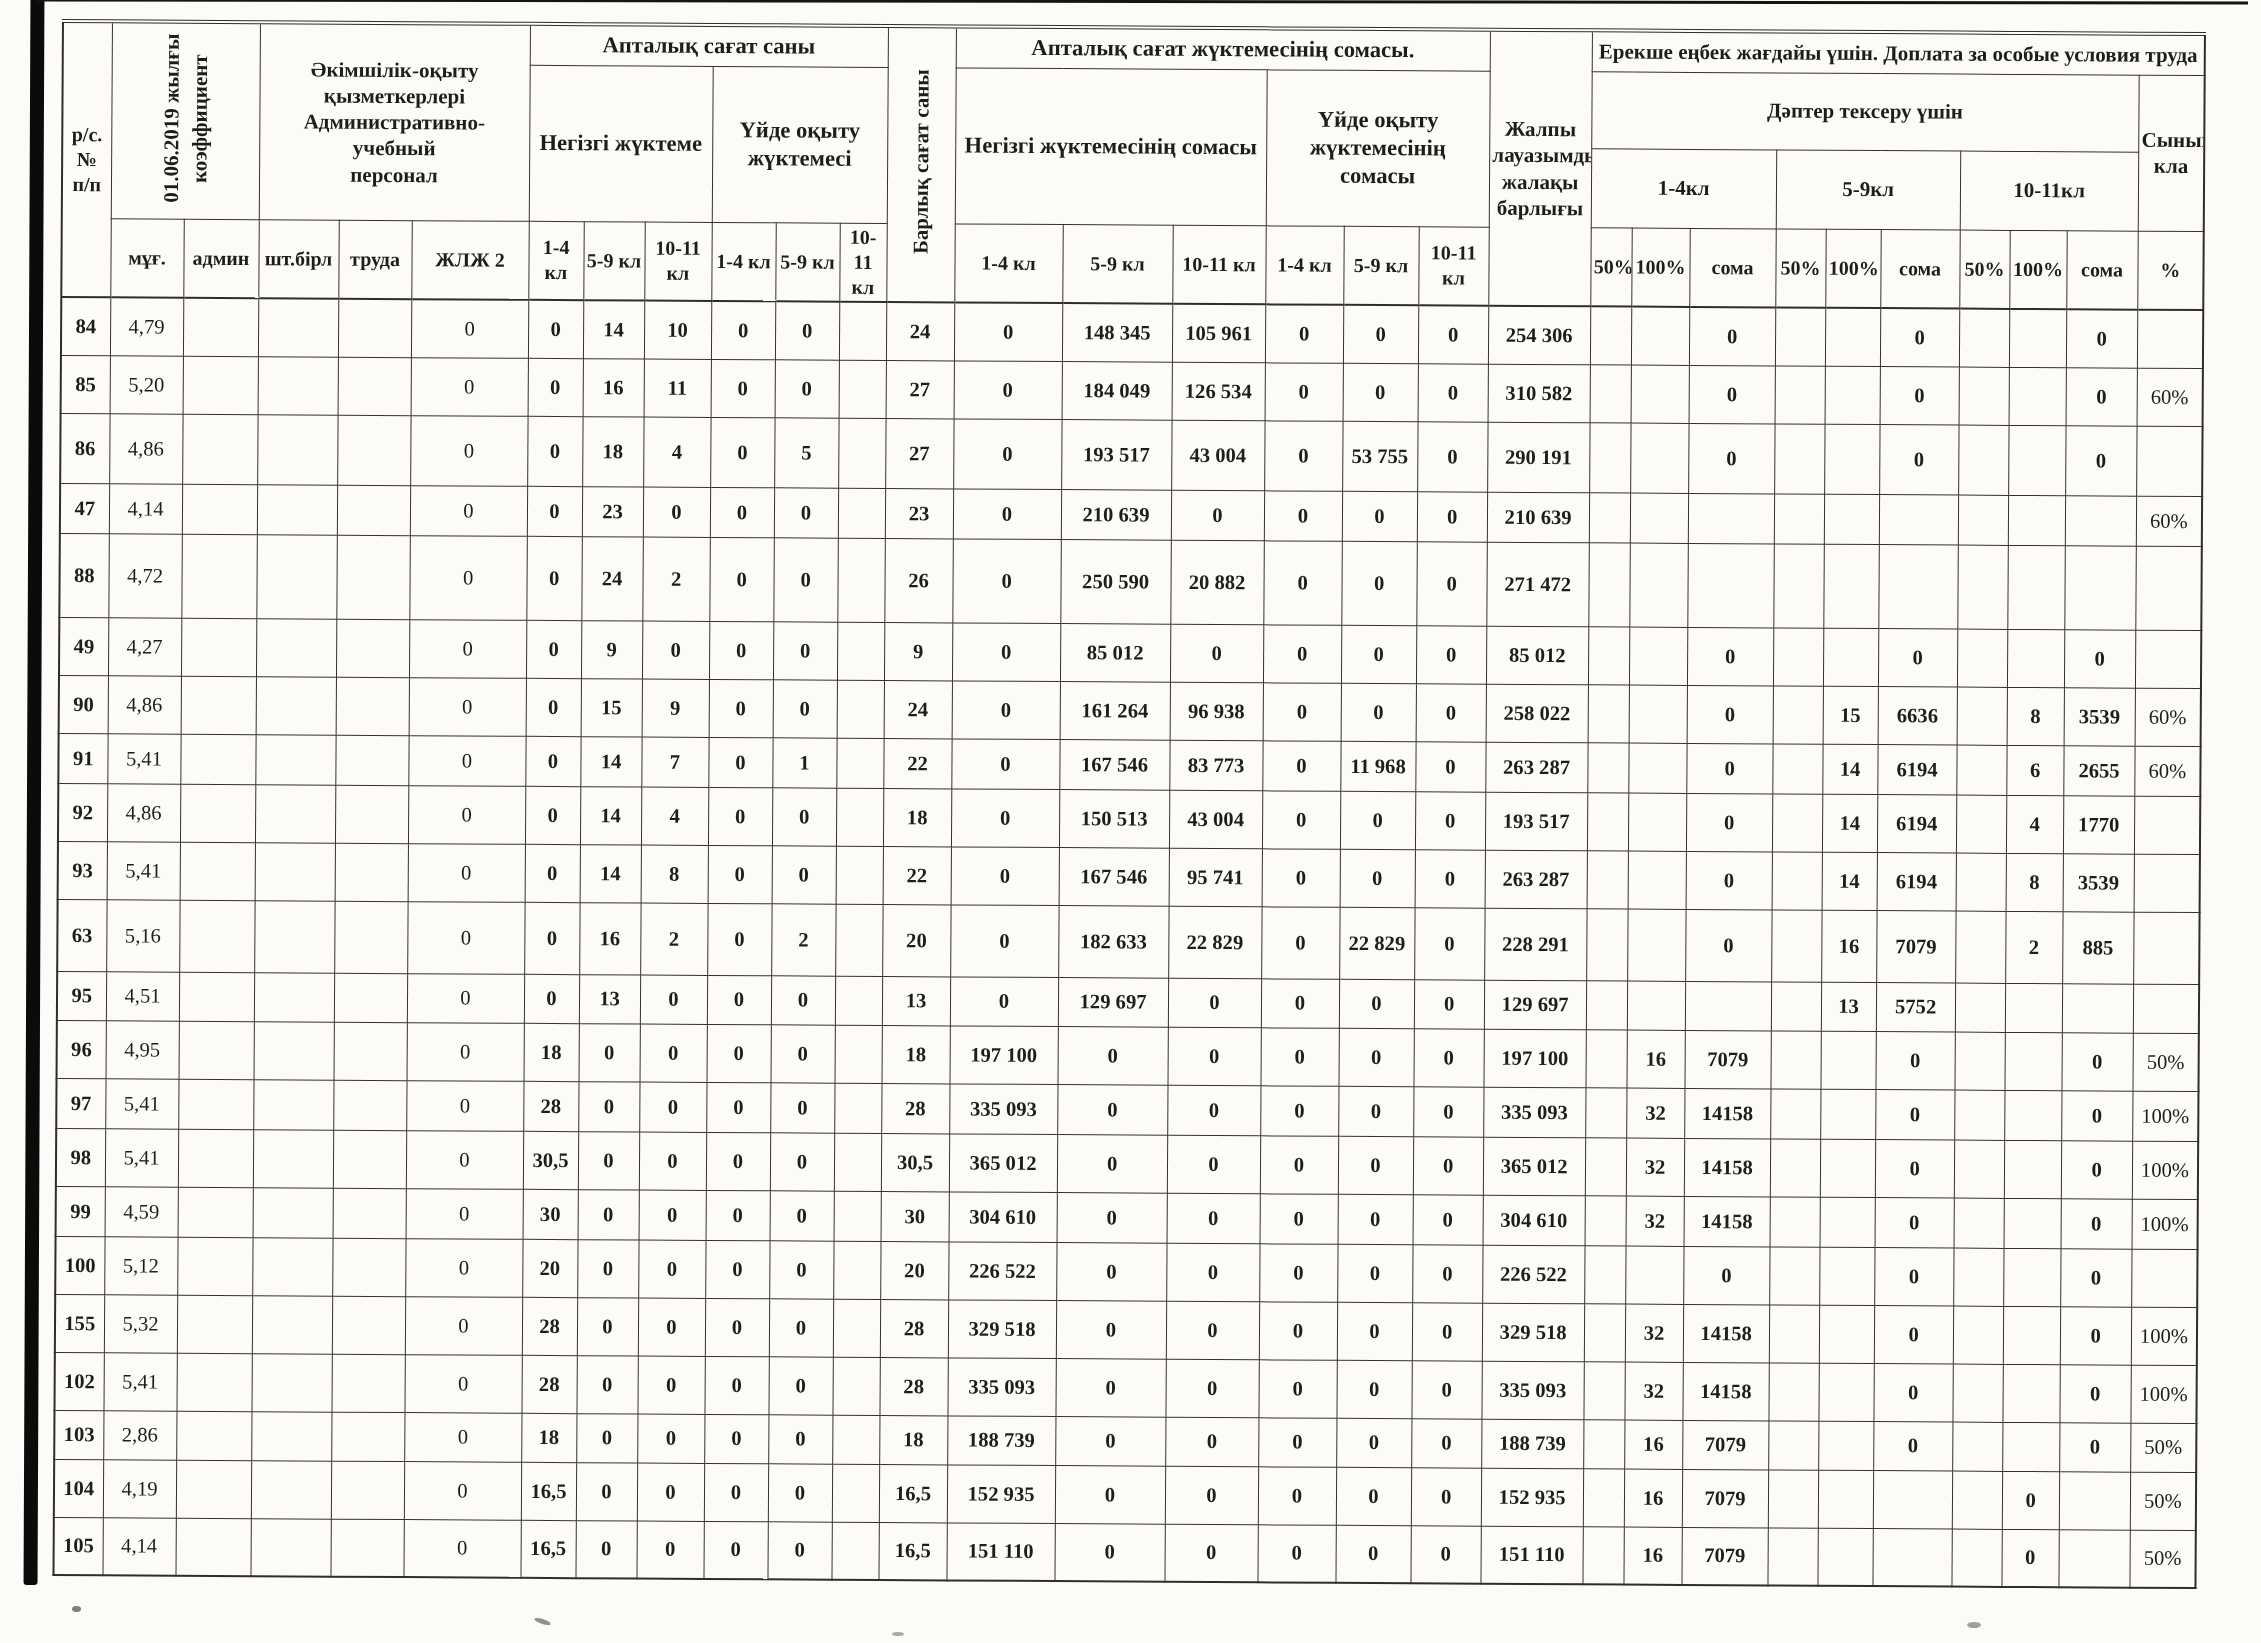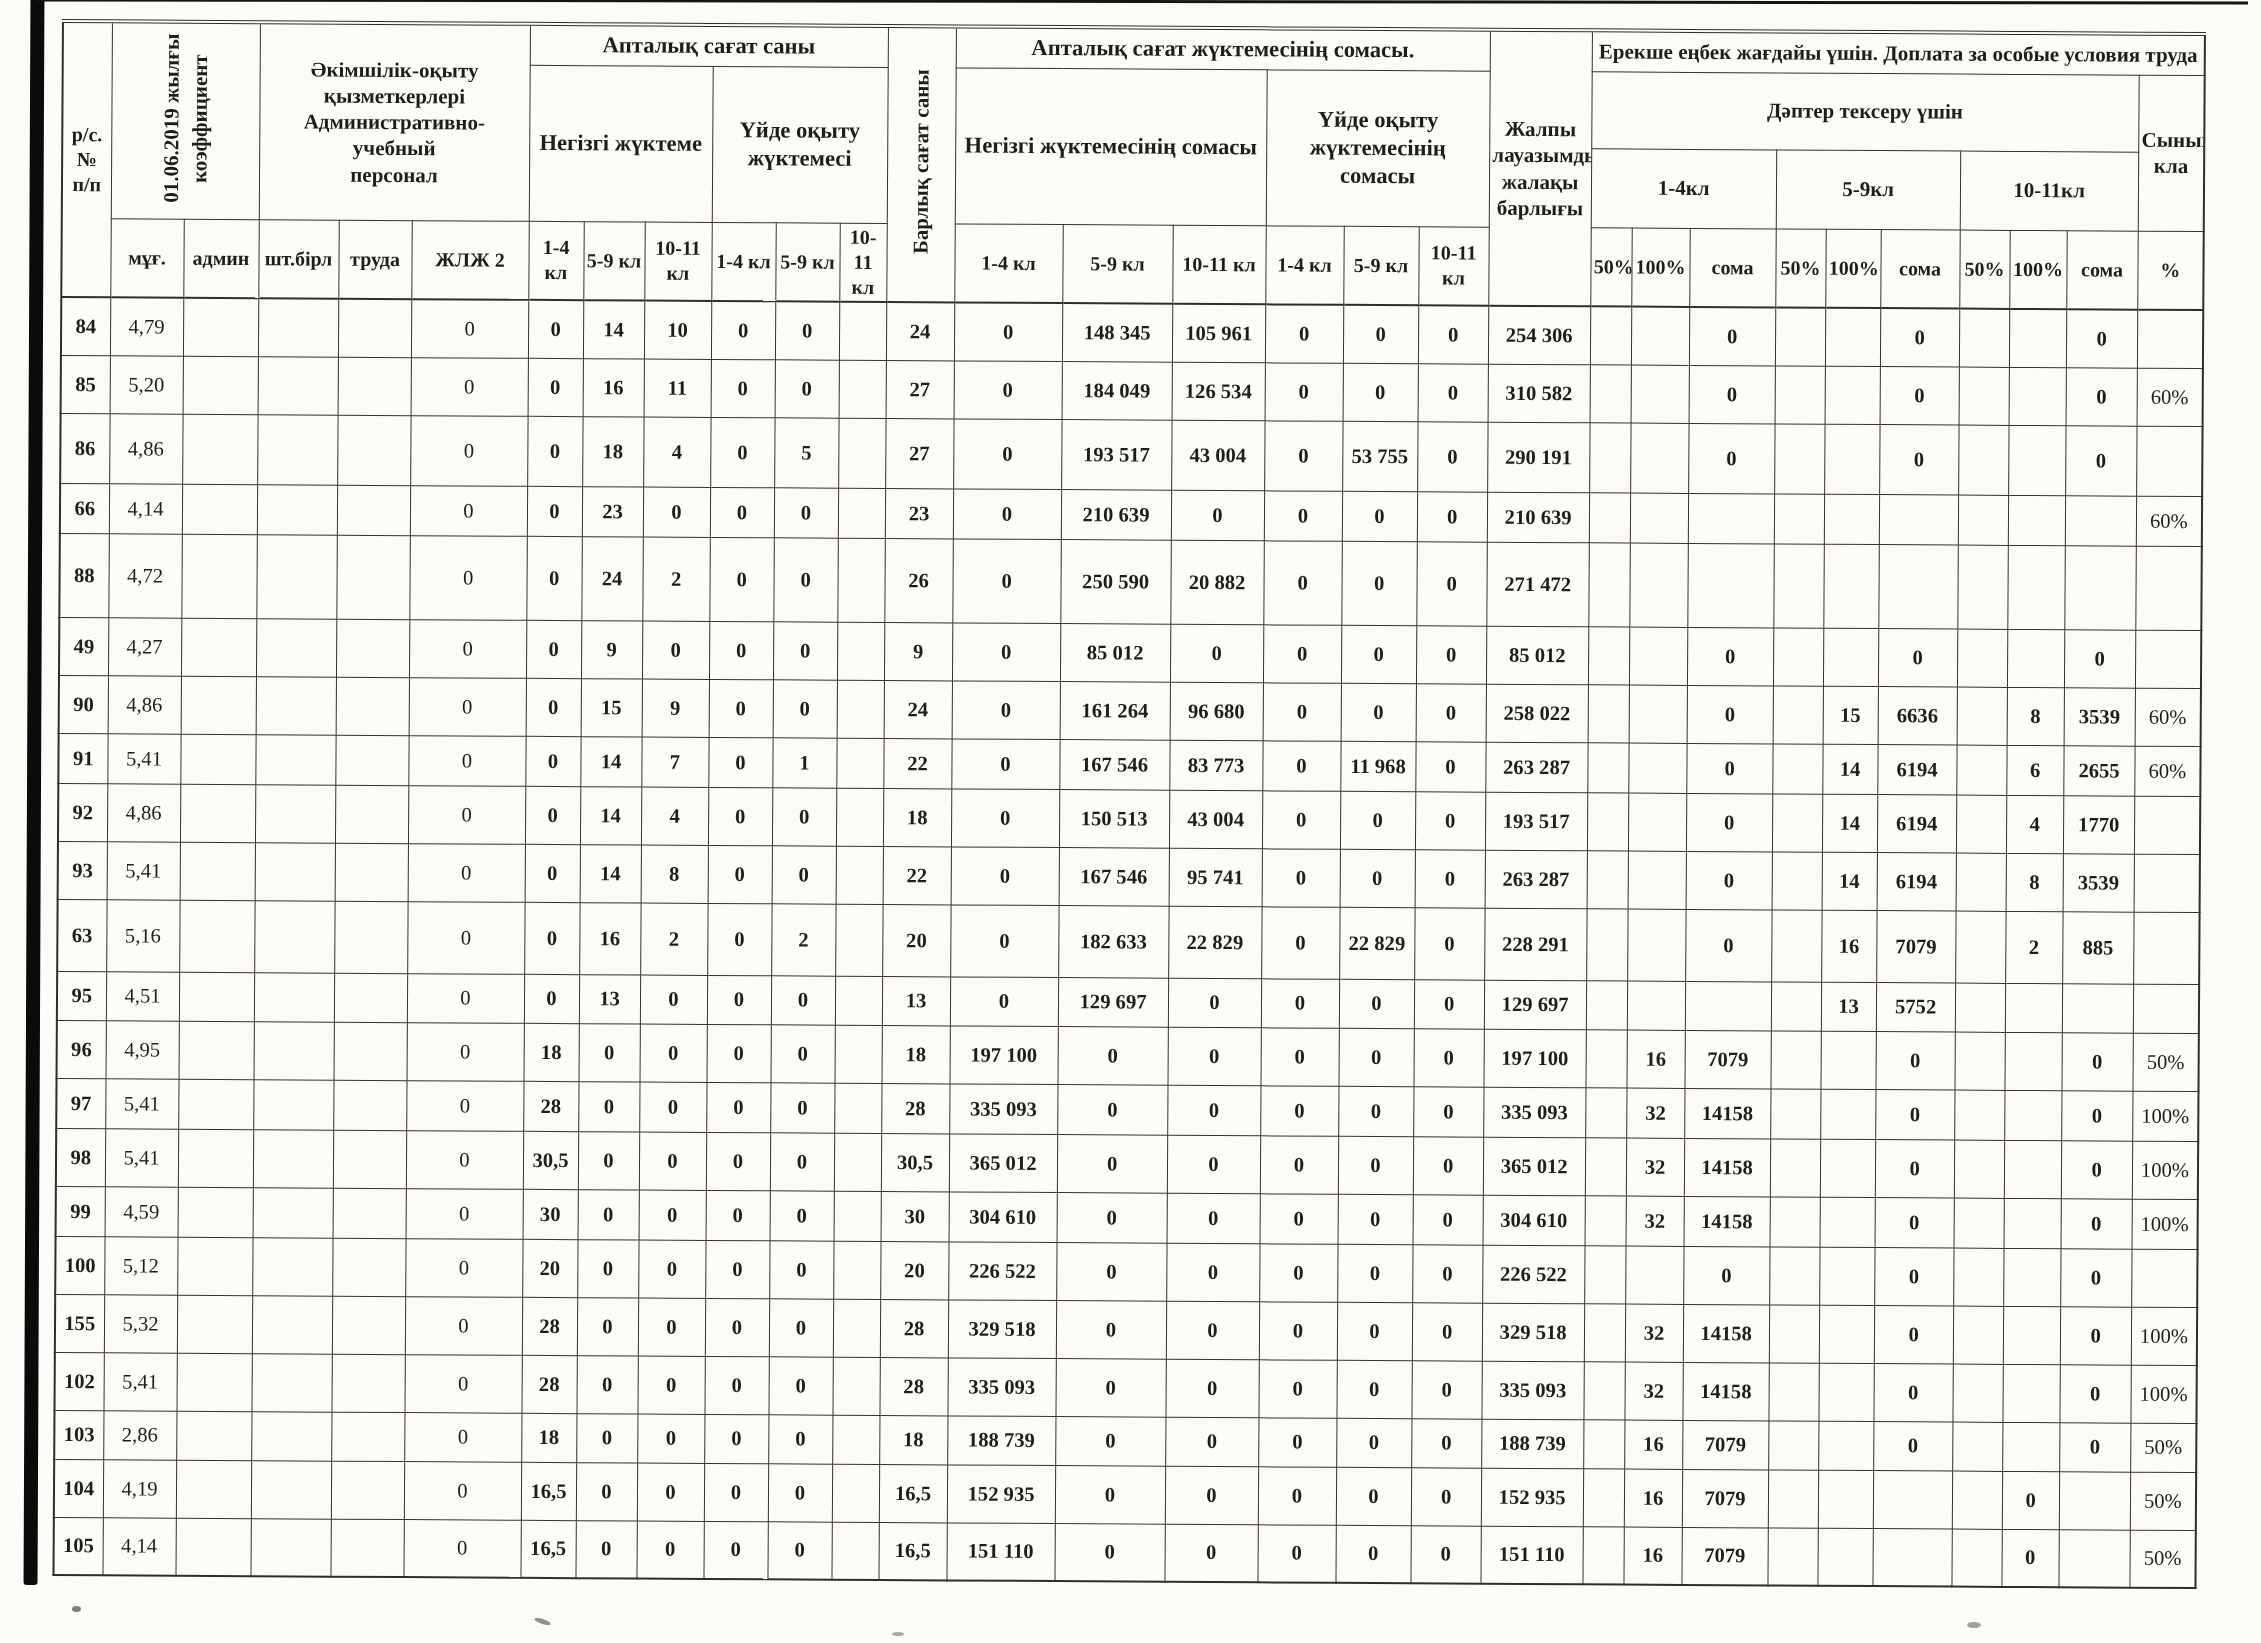--- a/index.html
+++ b/index.html
@@ -283,21 +283,21 @@
           <td>0</td>
           <td></td>
           <td></td>
           <td>0</td>
           <td></td>
           <td></td>
           <td>0</td>
           <td></td>
         </tr>
         <tr>
-          <td>66</td>
+          <td>47</td>
           <td>4,14</td>
           <td></td>
           <td></td>
           <td></td>
           <td>0</td>
           <td>0</td>
           <td>23</td>
           <td>0</td>
           <td>0</td>
           <td>0</td>
@@ -394,21 +394,21 @@
           <td>0</td>
           <td>0</td>
           <td>15</td>
           <td>9</td>
           <td>0</td>
           <td>0</td>
           <td></td>
           <td>24</td>
           <td>0</td>
           <td>161 264</td>
-          <td>96 680</td>
+          <td>96 938</td>
           <td>0</td>
           <td>0</td>
           <td>0</td>
           <td>258 022</td>
           <td></td>
           <td></td>
           <td>0</td>
           <td></td>
           <td>15</td>
           <td>6636</td>

